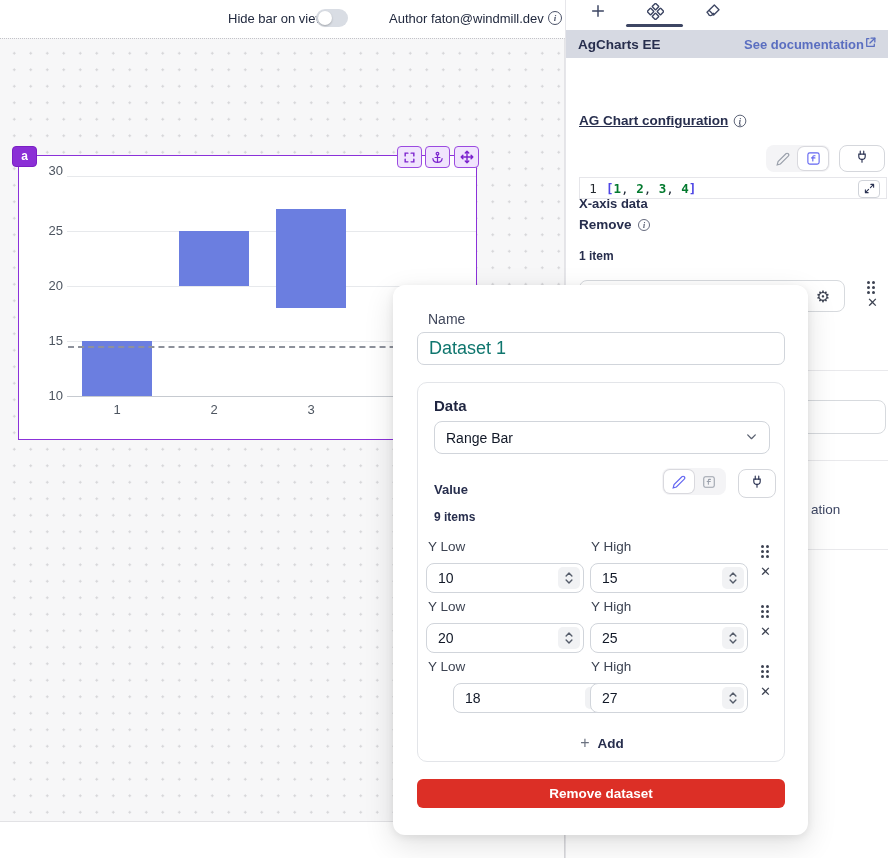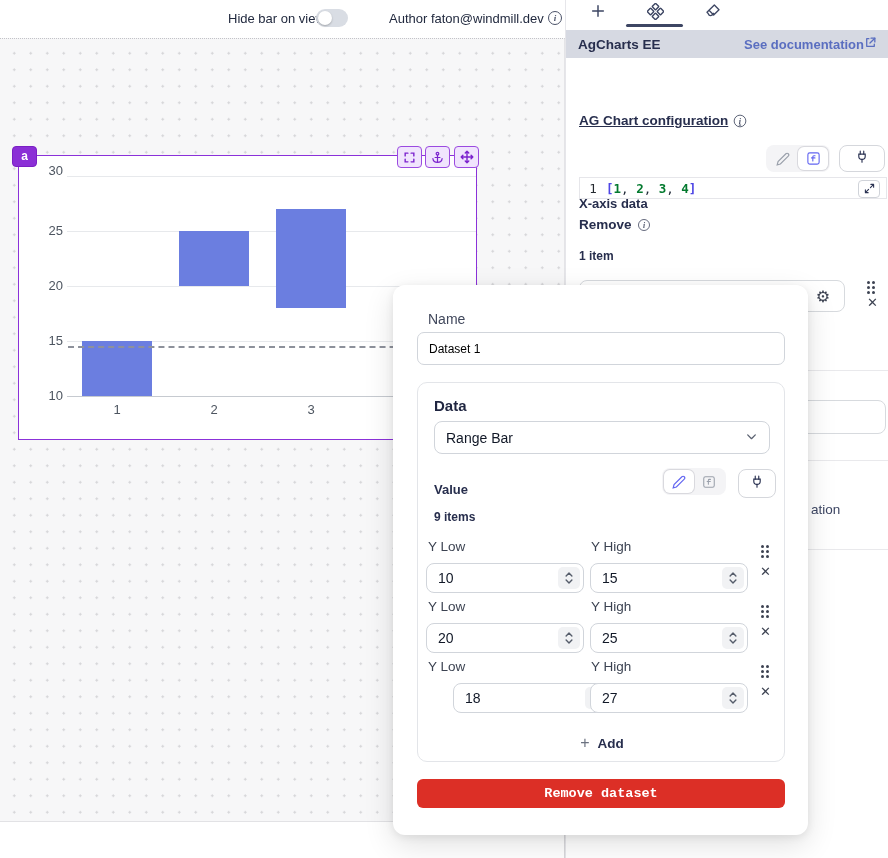--- a/index.html
+++ b/index.html
@@ -66,37 +66,37 @@
   .drag-dots i { background:#3d4352; border-radius:50%; }
   .x-close { font-size:13px; color:#3d4352; cursor:pointer; line-height:1; }
   .panel-divider { left:0; width:323px; height:1px; background:#e9e9ec; }
   #ghost-input { left:13px; top:400px; width:307px; height:34px; border:1px solid #d7dade; border-radius:8px; background:#fff; }
   #partial-text { left:245px; top:502px; font-size:13.5px; color:#3d4663; }
 
   
   #modal { left:393px; top:285px; width:415px; height:550px; background:#fff; border-radius:12px;
     box-shadow:0 10px 30px rgba(0,0,0,.12), 0 2px 8px rgba(0,0,0,.08); }
   .m-label { font-size:14px; color:#41485c; }
-  .m-input { border:1px solid #d1d5db; border-radius:7px; background:#fff; font-size:12px; color:#000000;
+  .m-input { border:1px solid #d1d5db; border-radius:7px; background:#fff; font-size:18px; color:#0f766e;
     padding:0 11px; font-family:"Liberation Sans", sans-serif; outline:none; }
   #data-box { left:24px; top:97px; width:368px; height:380px; border:1px solid #e3e5e9; border-radius:10px; }
   .bold-15 { font-size:15px; font-weight:bold; color:#1f2540; }
   .select-box { border:1px solid #d1d5db; border-radius:8px; background:#fff; display:flex; align-items:center; padding:0 11px; font-size:14px; color:#111827; cursor:pointer; }
   .select-box .chev { margin-left:auto; color:#5a6170; }
   .row-label { font-size:13.5px; color:#3c4352; }
   .num-wrap { position:absolute; width:158px; height:30px; }
   .num-wrap input { width:100%; height:100%; border:1px solid #d1d5db; border-radius:8px; padding:0 30px 0 11px; font-size:14px; color:#111827; font-family:"Liberation Sans", sans-serif; outline:none; }
   .stepper { position:absolute; right:4px; top:4px; width:22px; height:22px; background:#f1f2f4; border-radius:5px;
     display:flex; flex-direction:column; align-items:center; justify-content:center; color:#565d6b; cursor:pointer; }
   .stepper svg { display:block; }
   #add-btn { left:0; top:351px; width:368px; height:18px; display:flex; align-items:center; justify-content:center; gap:8px; cursor:pointer; }
   #add-btn .plus { color:#6b7280; font-size:16px; line-height:1; }
   #add-btn .txt { font-size:13.5px; font-weight:bold; color:#272e4d; }
   #remove-btn { left:24px; top:494px; width:368px; height:29px; background:#dc2f26; border:none; border-radius:6px;
-    color:#fff; font-size:13.5px; font-weight:bold; cursor:pointer; font-family:Liberation Mono, monospace; }
+    color:#fff; font-size:13.5px; font-weight:bold; cursor:pointer; font-family:Liberation Sans, sans-serif; }
 </style>
 </head>
 <body>
 
 <div class="abs" id="topbar">
   <span class="abs topbar-label" style="left:228px; top:11px;">Hide bar on view</span>
   <div class="abs" id="toggle" style="left:316px; top:9px;">
       <span class="knob"></span>
     </div>
   <span class="abs topbar-label" style="left:389px; top:11px;">Author faton@windmill.dev</span>

